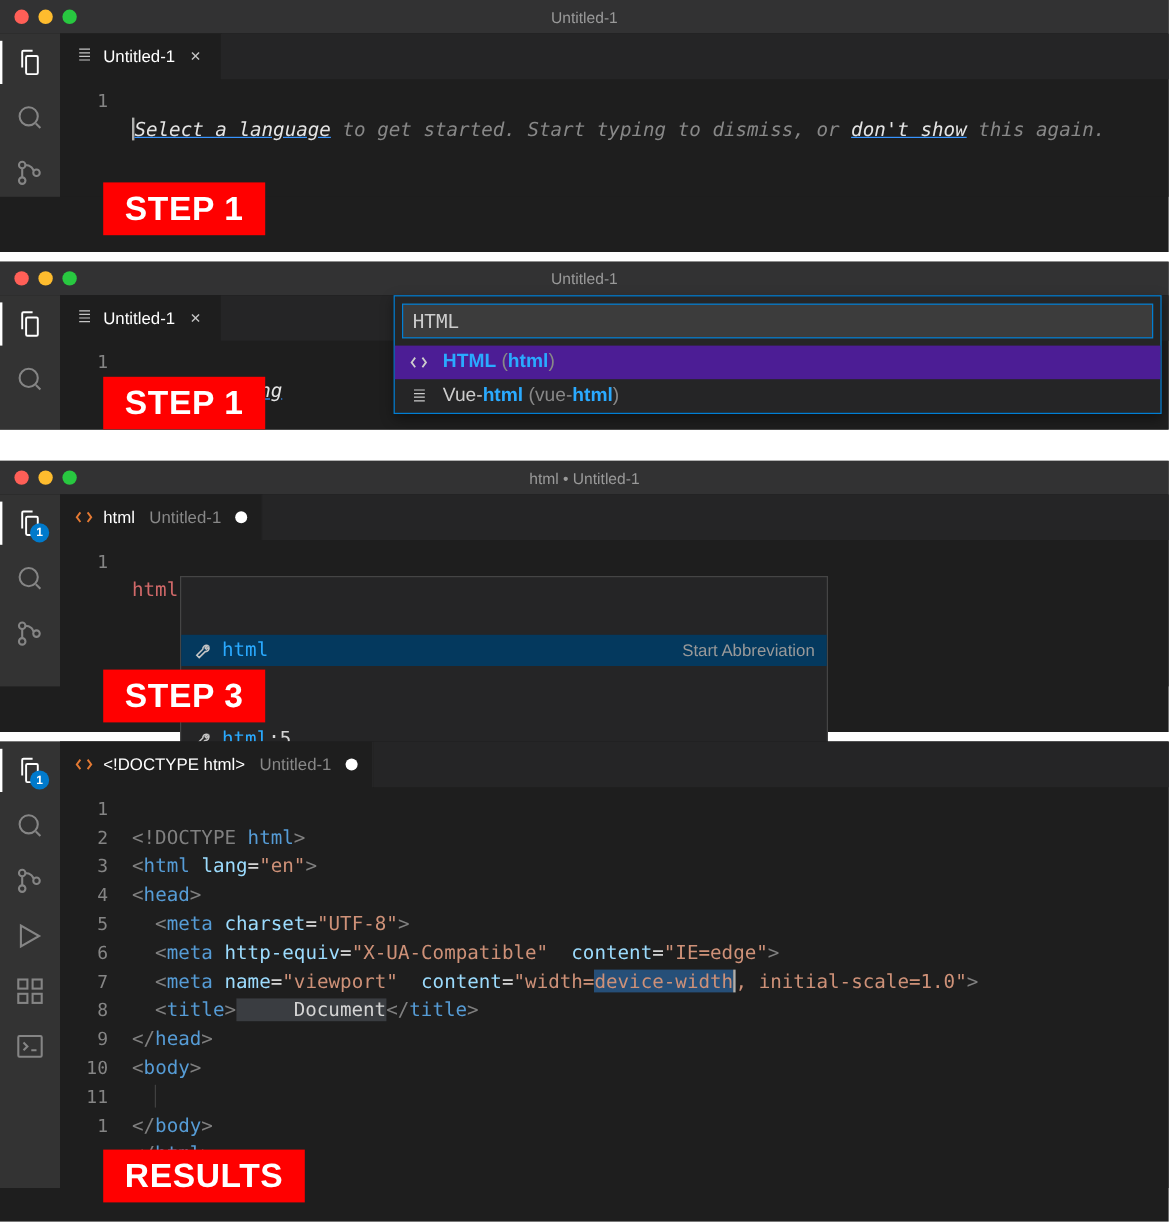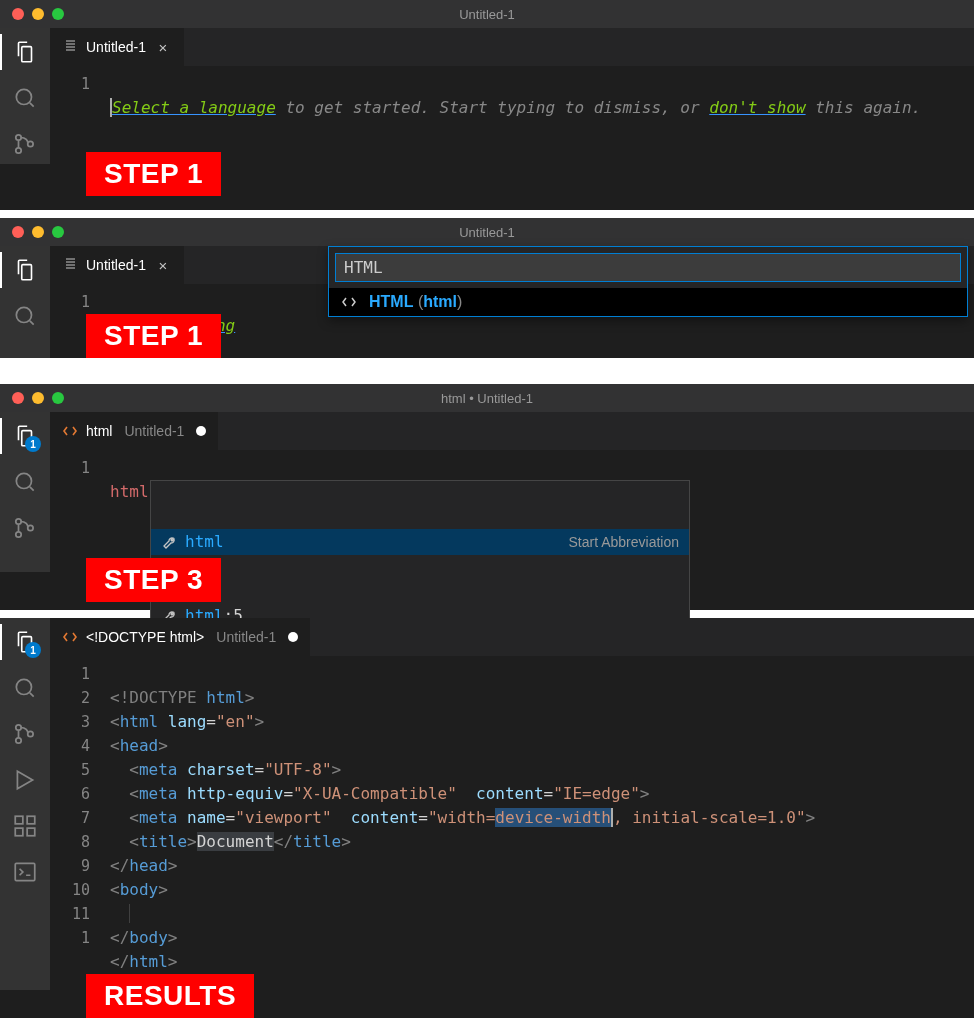--- a/index.html
+++ b/index.html
@@ -89,26 +89,26 @@
     width:18px;height:18px;display:flex;align-items:center;justify-content:center;
     color:#c5c5c5;cursor:pointer;font-size:15px;
   }
   .tab-dirty { width:10px;height:10px;background:#fff;border-radius:50%;margin-left:4px; }
   .editor-body { display:flex; padding:6px 0 20px 0; }
   .gutter { width:60px; text-align:right; padding-right:20px; color:#858585; user-select:none; line-height:24px; font-size:15px;}
   .code { flex:1; line-height:24px; font-size:16px; white-space:pre; color:#d4d4d4; position:relative; }
   .tag { color:#569cd6; }
   .attr { color:#9cdcfe; }
   .str { color:#ce9178; }
-  .link-blue { color:#84cc16; font-style:italic; text-decoration: underline; text-decoration-color: #3794ff; }
+  .link-blue { color:#e5e5e5; font-style:italic; text-decoration: underline; text-decoration-color: #3794ff; }
   .placeholder-italic { font-style:italic; color:#777; }
   .gray-it { color:#888; font-style:italic; }
   .cursor { border-left:2px solid #aeafad; }
   .sel { background:#264f78; }
-  .sel-gray { background:#3a3d41; }
+  .sel-gray { background:#3a3d41;padding-left:48px; }
   .step-badge {
     position:absolute;
     background:#ff0000;
     color:#fff;
     font-family:-apple-system,'Segoe UI',Arial,sans-serif;
     font-weight:800;
     font-size:28px;
     padding:6px 18px;
     letter-spacing:0.5px;
   }
@@ -129,21 +129,21 @@
     padding:4px 8px;
     font-family:inherit;
     font-size:16px;
   }
   .quick-row {
     display:flex;align-items:center;
     padding:5px 12px;gap:10px;
     font-family:-apple-system,'Segoe UI',sans-serif;
     font-size:16px;
   }
-  .quick-row.sel { background:#000000; }
+  .quick-row.sel { background:#4c1d95; }
   .quick-row .ic { width:18px; text-align:center; color:#ccc; }
   .match { color:#2aaaff; font-weight:600; }
   .paren { color:#888; }
   
   .suggest {
     position:absolute;
     background:#252526;
     border:1px solid #454545;
     font-size:16px;
   }
@@ -266,20 +266,28 @@
 
       <div class="quickinput">
         <input value="HTML" style="">
         <div class="quick-row sel">
           <span class="ic">
             <svg width="16" height="16" viewBox="0 0 16 16" fill="none" stroke="currentColor" stroke-width="1.5">
                 <path d="m5 4-3 4 3 4M11 4l3 4-3 4"></path>
               </svg>
           </span>
           <span><b class="match">HTML</b>  <span class="paren">(<b class="match">html</b>)</span></span>
+        </div>
+        <div class="quick-row">
+          <span class="ic">
+            <svg width="16" height="16" viewBox="0 0 16 16" fill="none" stroke="currentColor" stroke-width="1">
+                <path d="M4 3h9M4 6h9M4 9h9M4 12h9"></path>
+              </svg>
+          </span>
+          <span><span>Vue-</span><b class="match">html</b>  <span class="paren">(<span>vue-</span><b class="match">html</b>)</span></span>
         </div>
       </div>
     </div>
   </div>
   <div class="step-badge" style="left:86px;bottom:0;">STEP 1</div>
 </div>
 
 <div class="window" style="height:226px;margin-top:26px;">
   <div class="titlebar">
     <div class="traffic-lights">
@@ -442,14 +450,14 @@
 <span style="color:#808080;">  &lt;</span><span class="tag">title</span><span style="color:#808080;">&gt;</span><span class="sel-gray">Document</span><span style="color:#808080;">&lt;/</span><span class="tag">title</span><span style="color:#808080;">&gt;</span>
 <span style="color:#808080;">&lt;/</span><span class="tag">head</span><span style="color:#808080;">&gt;</span>
 <span style="color:#808080;">&lt;</span><span class="tag">body</span><span style="color:#808080;">&gt;</span>
 <span>  </span><span style="border-left:1px solid #404040;"></span>
 <span style="color:#808080;">&lt;/</span><span class="tag">body</span><span style="color:#808080;">&gt;</span>
 <span style="color:#808080;">&lt;/</span><span class="tag">html</span><span style="color:#808080;">&gt;</span>
         </div>
       </div>
     </div>
   </div>
-  <div class="step-badge" style="left:86px;bottom:0;text-align:right;">RESULTS</div>
+  <div class="step-badge" style="left:86px;bottom:16px;text-align:right;">RESULTS</div>
 </div>
 
 </body></html>

